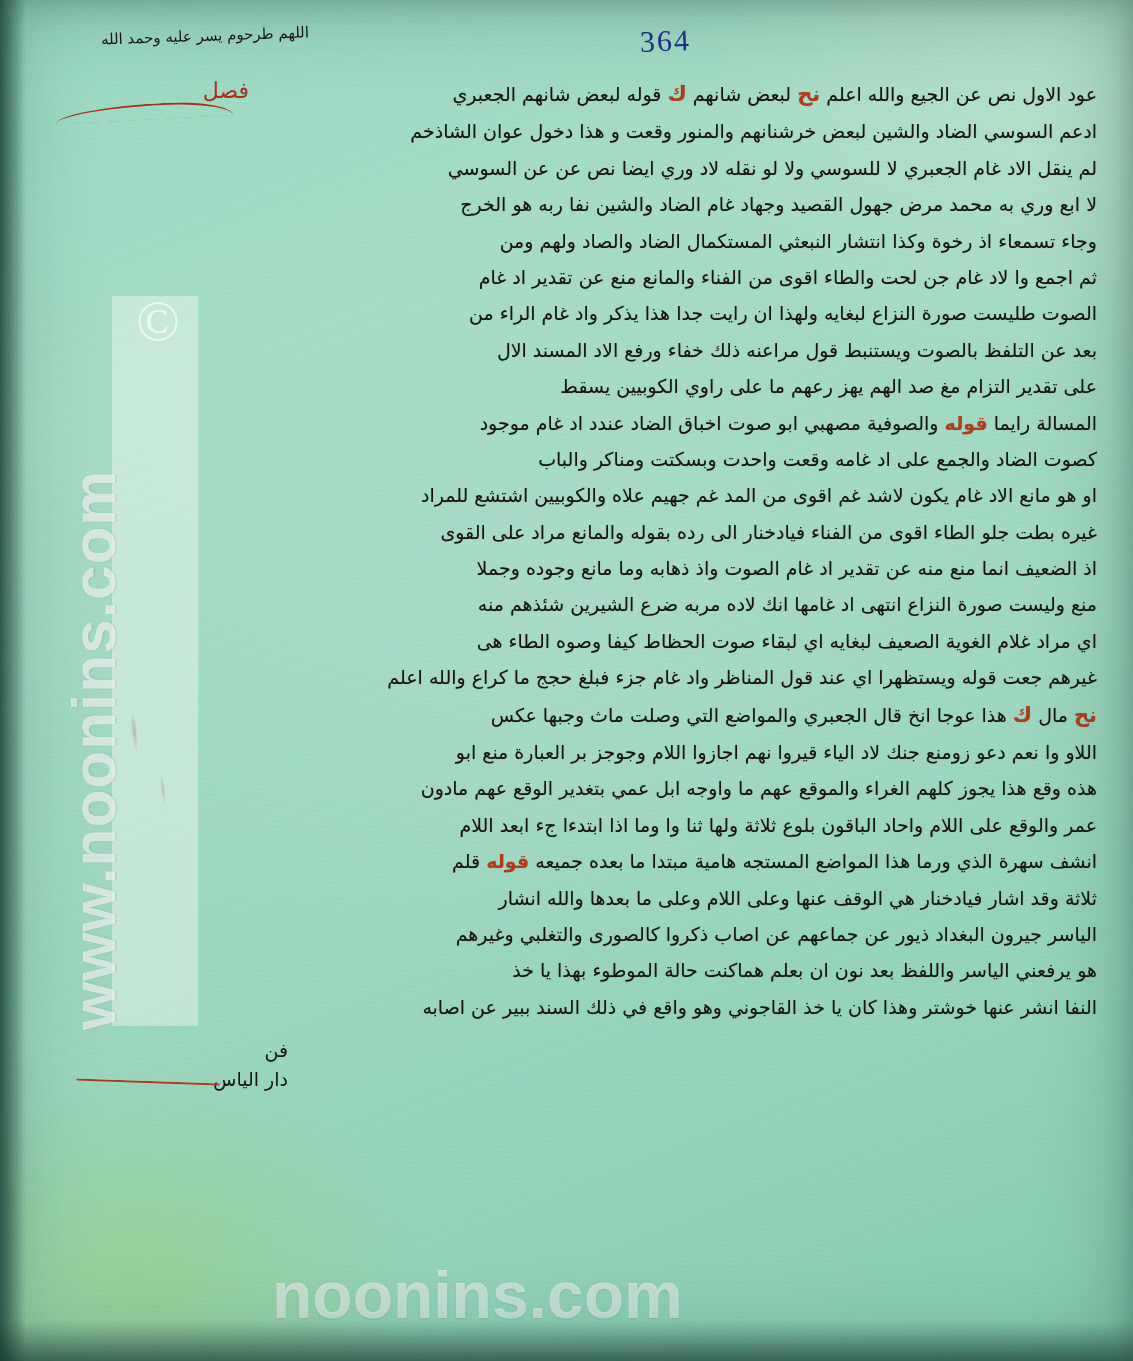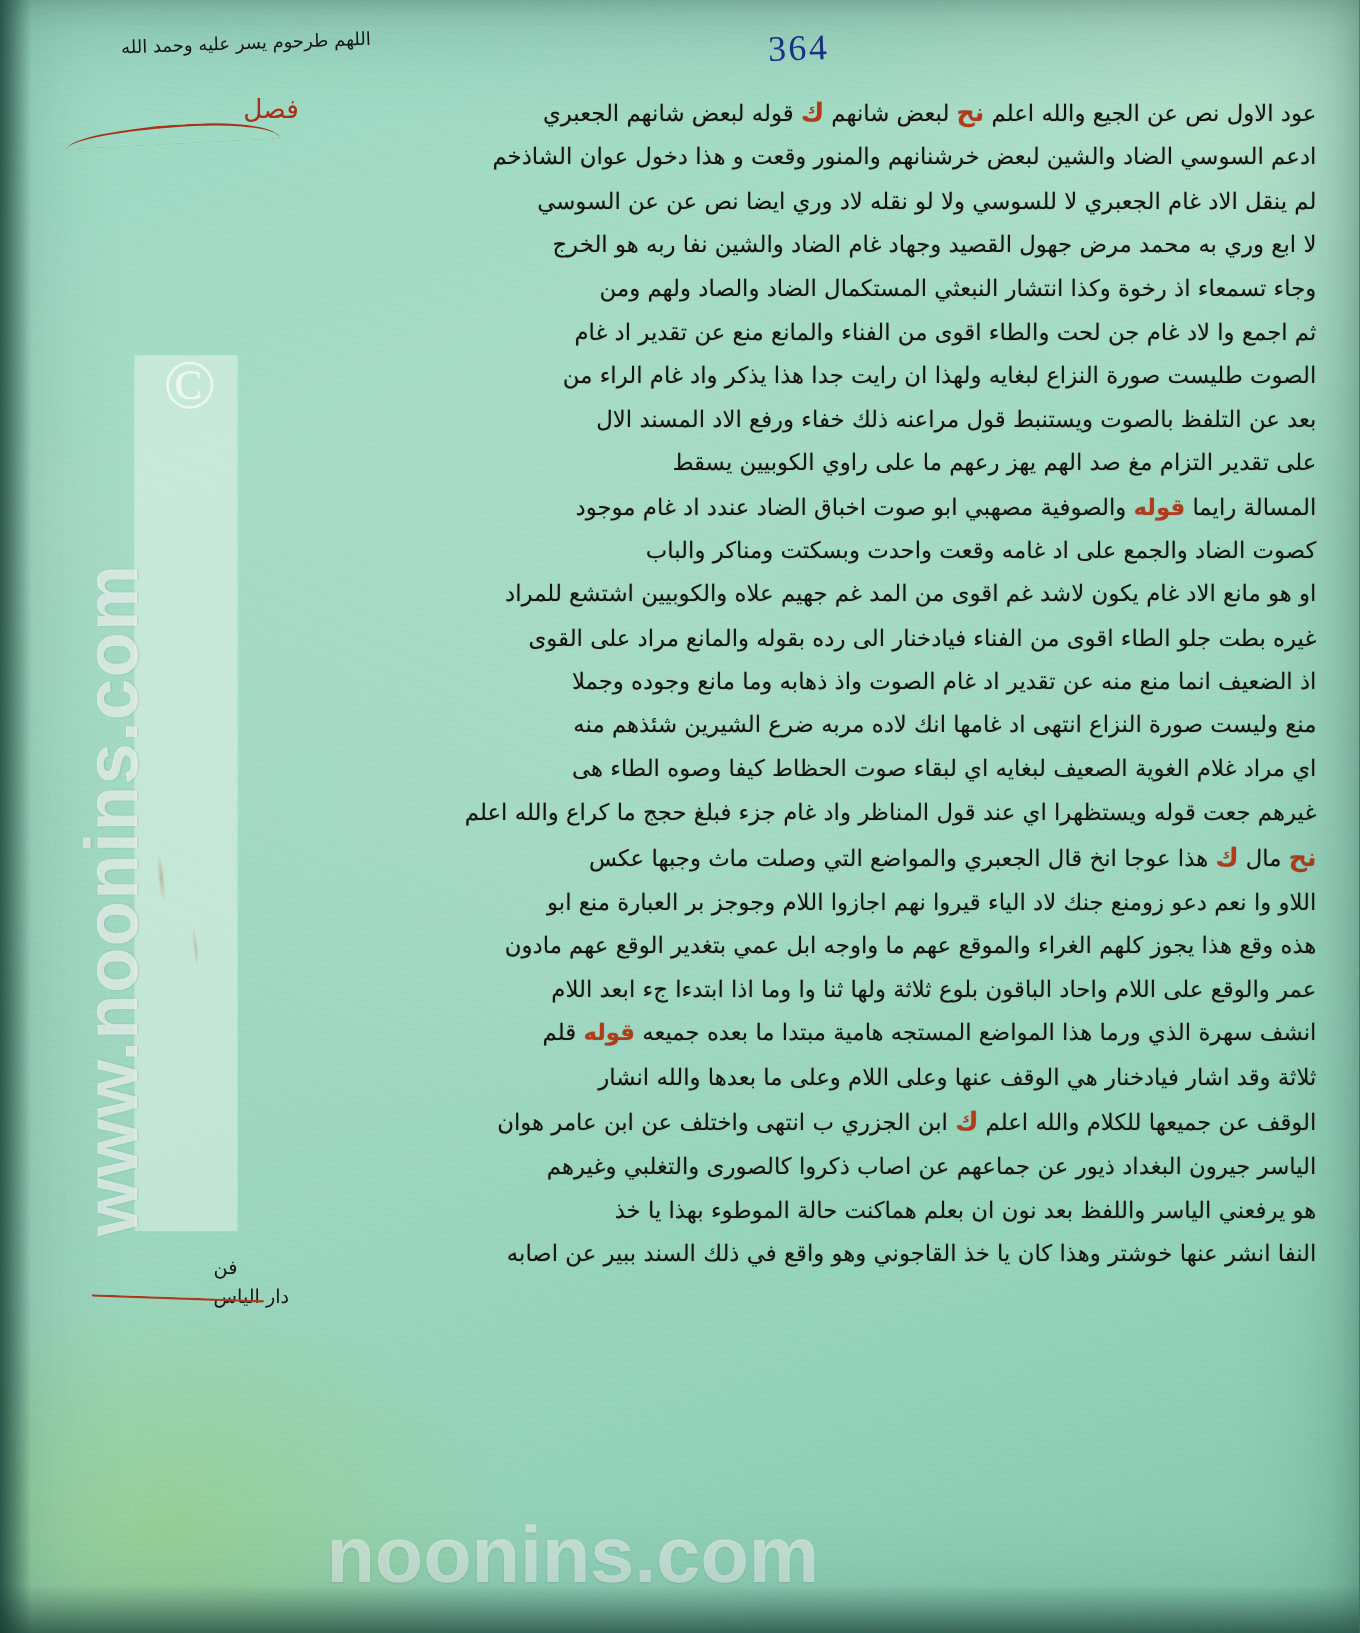--- a/index.html
+++ b/index.html
@@ -118,25 +118,25 @@
     border-radius: 60% 40% 0 0 / 100% 100% 0 0;
     transform: rotate(-3deg);
   }
 
   
   .margin-note-bottom {
     position: absolute;
     left: 178px;
     bottom: 268px;
     width: 110px;
-    text-align: left;
+    text-align: right;
     direction: rtl;
     font-family: "DejaVu Sans", sans-serif;
     color: #151515;
-    font-size: 16px;
+    font-size: 19px;
     line-height: 1.5;
   }
   .margin-red-flourish {
     position: absolute;
     left: 60px;
     bottom: 268px;
     width: 170px;
     height: 40px;
   }
   .margin-red-flourish .tail {
@@ -282,25 +282,20 @@
     </span>
     <span class="line">اللاو وا نعم دعو زومنع جنك لاد الياء قيروا نهم اجازوا اللام وجوجز بر العبارة منع ابو</span>
     <span class="line">هذه وقع هذا يجوز كلهم الغراء والموقع عهم ما واوجه ابل عمي بتغدير الوقع عهم مادون</span>
     <span class="line">عمر والوقع على اللام واحاد الباقون بلوع ثلاثة ولها ثنا وا وما اذا ابتدءا جء ابعد اللام</span>
     <span class="line">
       <span>انشف سهرة الذي ورما هذا المواضع المستجه هامية مبتدا ما بعده جميعه</span>
       <span class="rubric">قوله</span>
       <span>قلم</span>
     </span>
     <span class="line">ثلاثة وقد اشار فيادخنار هي الوقف عنها وعلى اللام وعلى ما بعدها والله انشار</span>
-    <span class="line">
-      <span>الوقف عن جميعها للكلام والله اعلم</span>
-      <span class="rubric-mark">ك</span>
-      <span>ابن الجزري ب انتهى واختلف عن ابن عامر هوان</span>
-    </span>
     <span class="line">الياسر جيرون البغداد ذيور عن جماعهم عن اصاب ذكروا كالصورى والتغلبي وغيرهم</span>
     <span class="line">هو يرفعني الياسر واللفظ بعد نون ان بعلم هماكنت حالة الموطوء بهذا يا خذ</span>
     <span class="line tight">النفا انشر عنها خوشتر وهذا كان يا خذ القاجوني وهو واقع في ذلك السند ببير عن اصابه</span>
   </div>
 
   <div class="scan-band"></div>
 
   <div class="faint-red-scribble"></div>
 
   <div class="margin-note-bottom">

